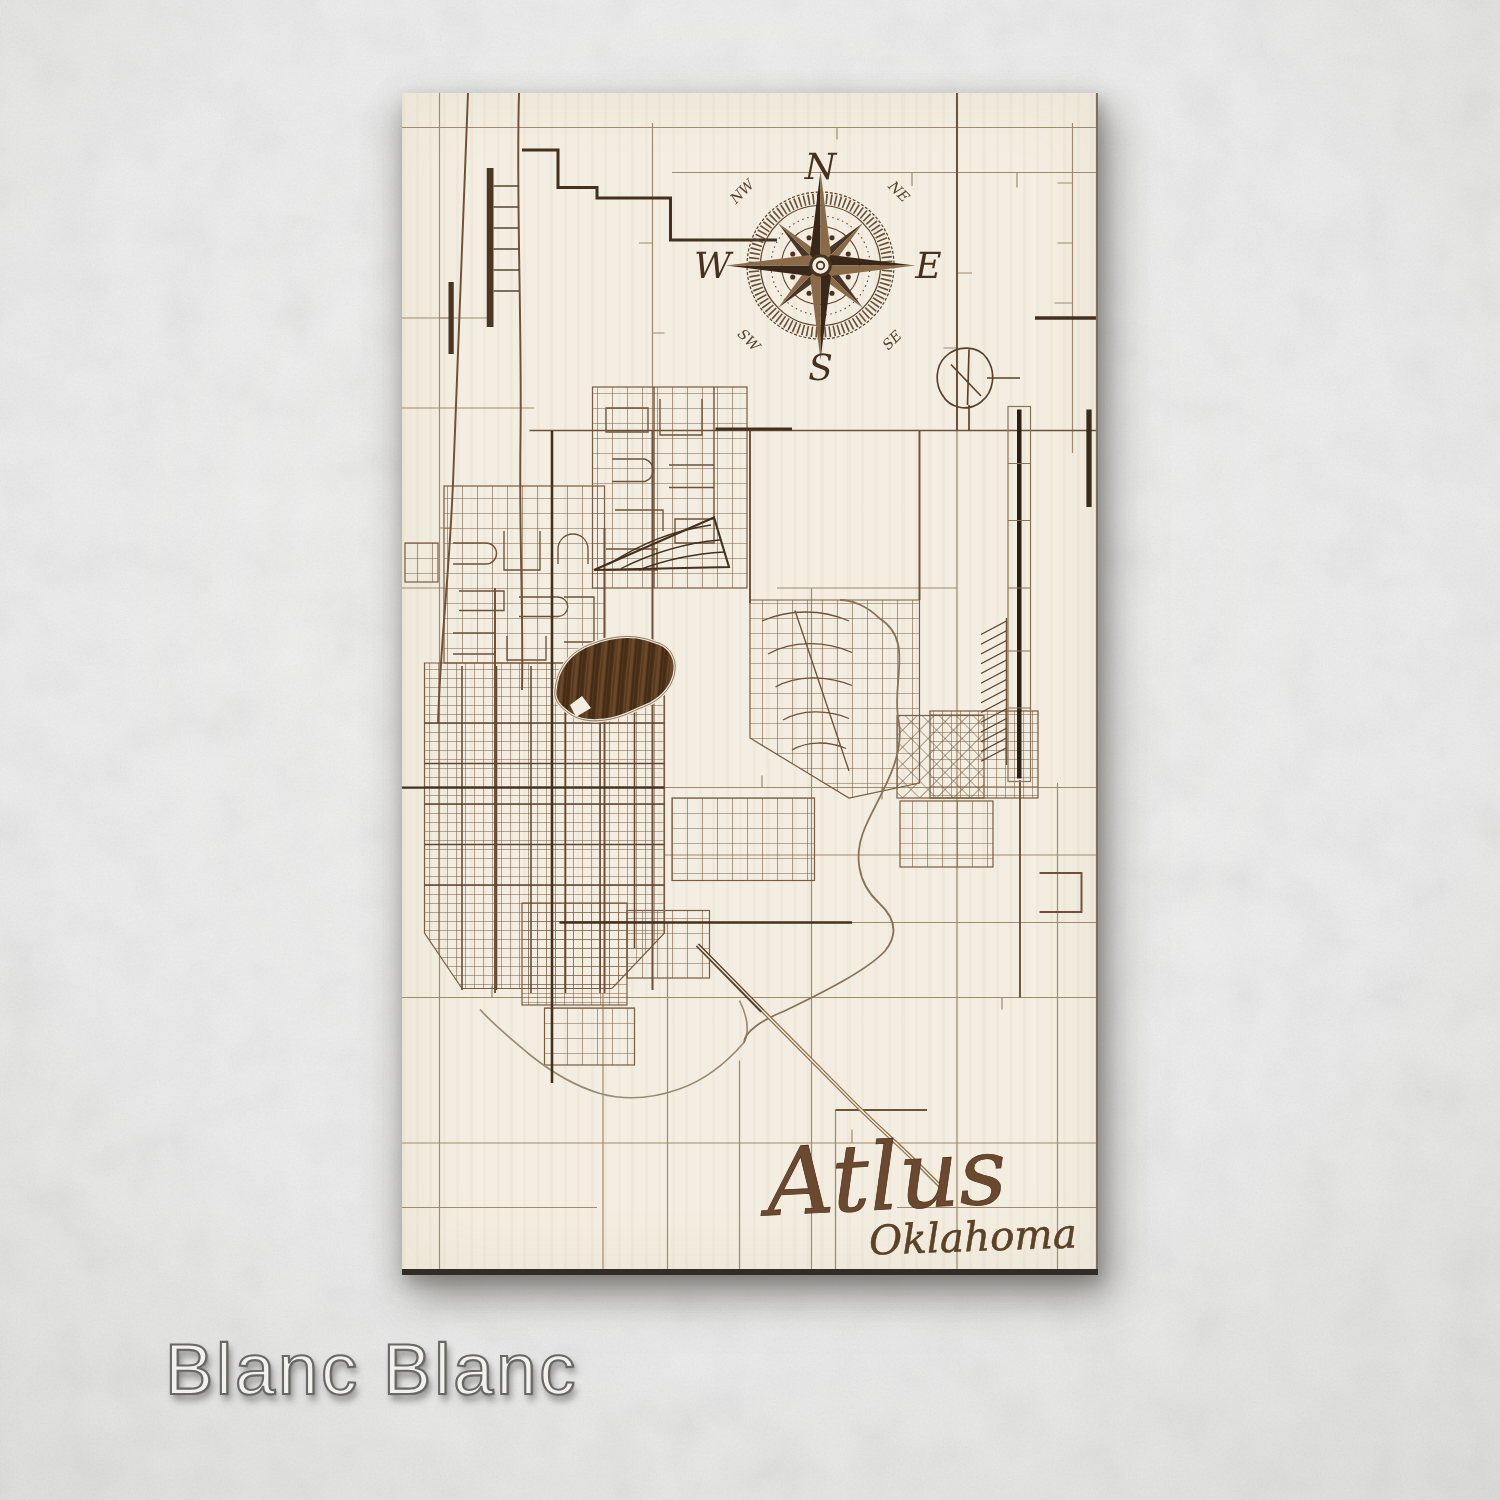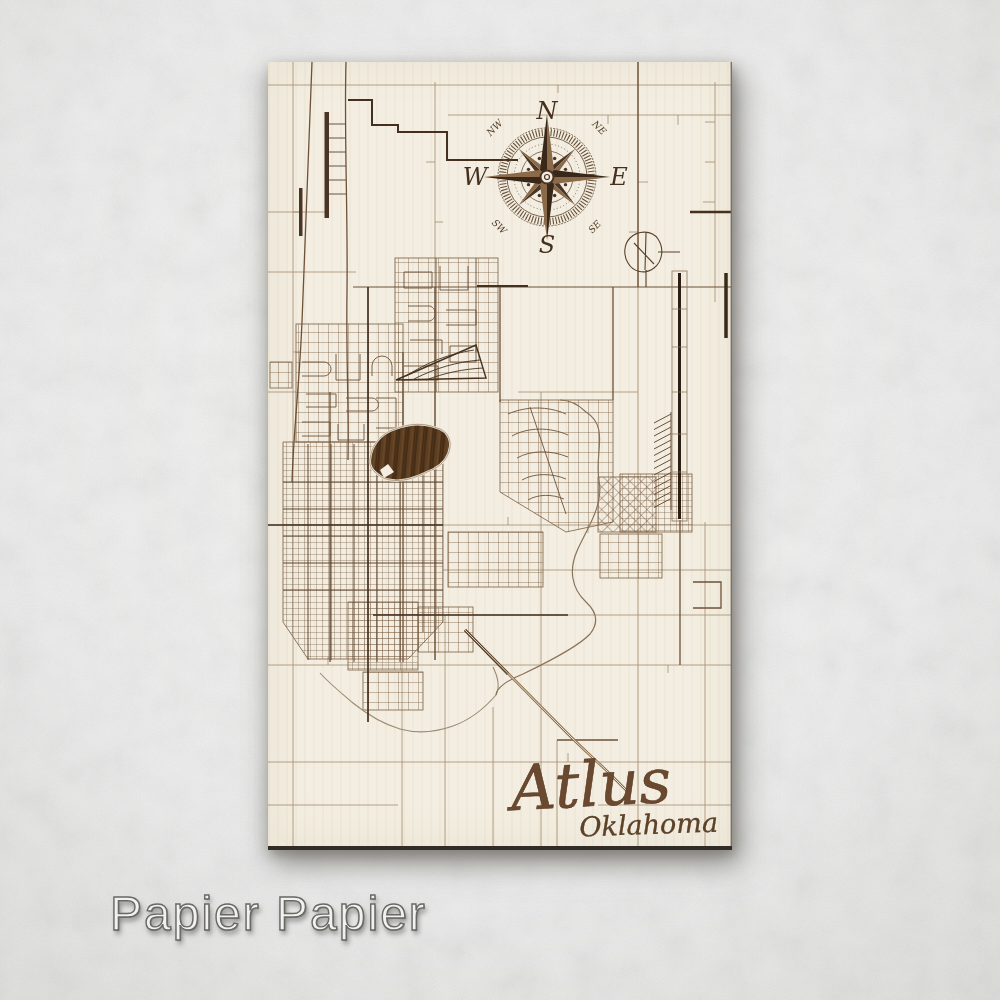--- a/index.html
+++ b/index.html
@@ -217,15 +217,15 @@
         <text class="compass-sub" text-anchor="middle" transform="translate(50,52) rotate(-45)">SE</text>
       </g>
 
       <text class="title-main" x="324" y="744" text-anchor="middle" transform="rotate(-3 324 744)">Atlus</text>
       <text class="title-sub" x="381" y="772" text-anchor="middle" transform="rotate(-2 381 772)">Oklahoma</text>
 
       <path d="M463.3 0 V784" stroke="#7a6f60" stroke-width="1.4"></path>
     </svg>
   </div>
 
-  <div class="finish-label">Papier Papier</div>
+  <div class="finish-label">Blanc Blanc</div>
 
 </div>
 
 </body></html>

